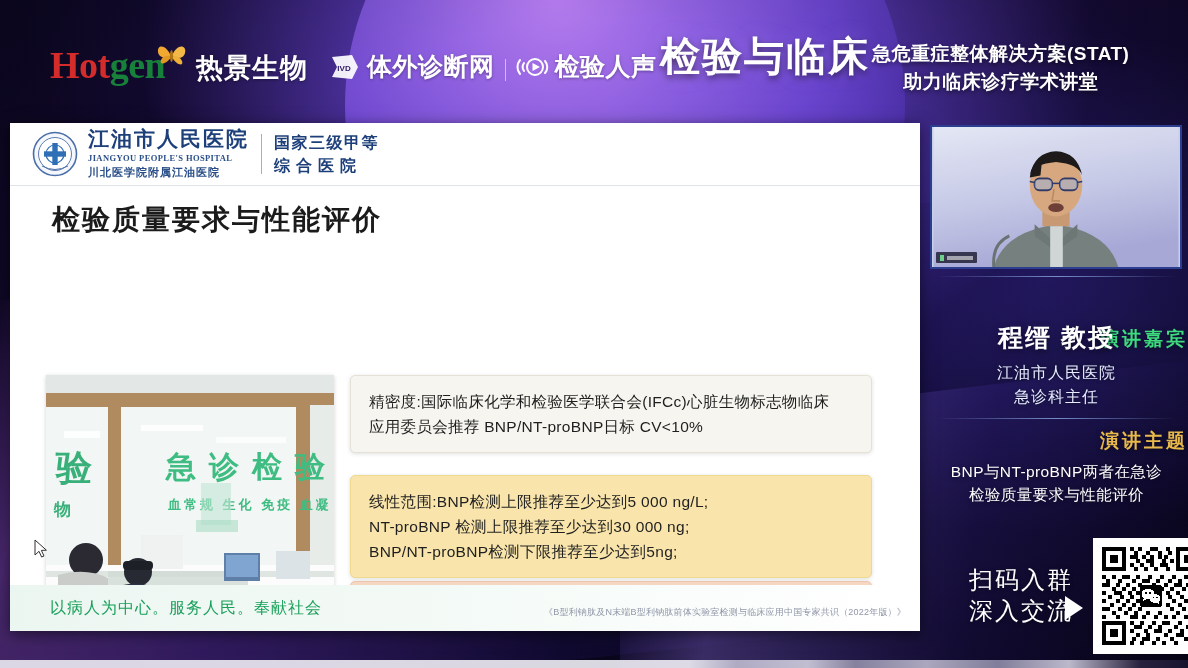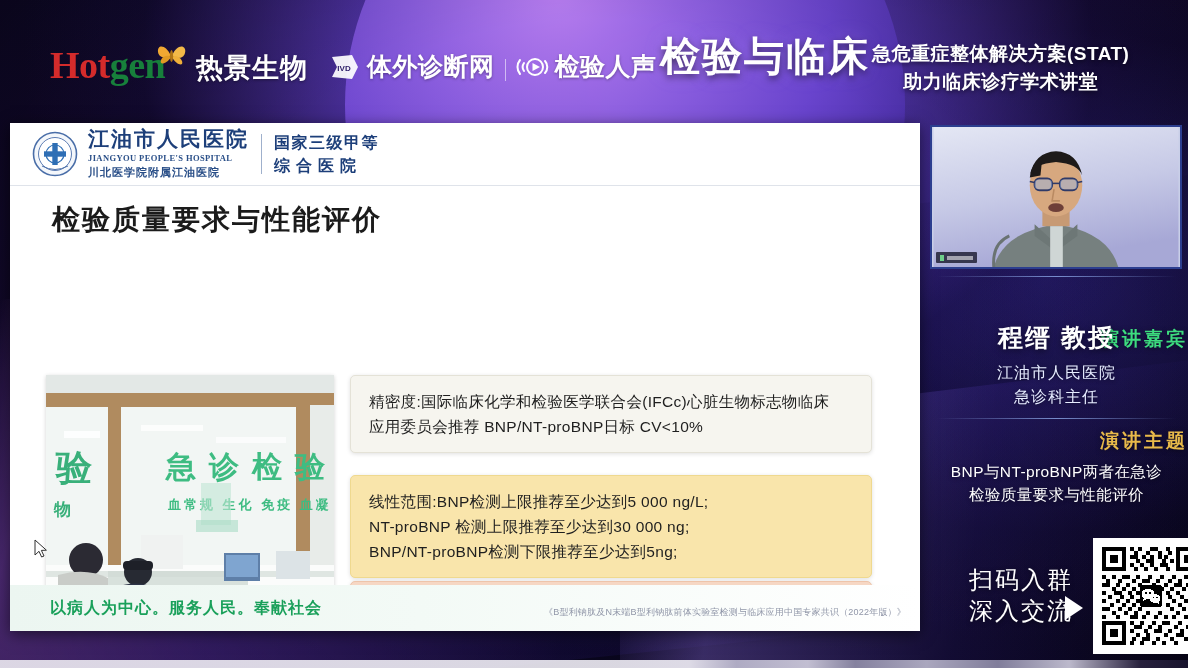--- a/index.html
+++ b/index.html
@@ -150,21 +150,21 @@
   .box-1 { top:252px; background:#f6f5ef; border:1px solid #e4e2d7; }
   .box-2 { top:352px; background:#f9e5ab; border:1px solid #efd98f; }
   .box-3 { top:458px; background:#f6d7c4; border:1px solid #eec4aa; }
 
   .motto-bar {
     position:absolute; left:0; bottom:0; width:100%; height:46px;
     background:linear-gradient(90deg,#ecf6f1 0%, #f3faf6 45%, #ffffff 100%);
     display:flex; align-items:center;
   }
   .motto {
-    margin-left:40px; color:#19a05a; font-size:16px; font-weight:700; letter-spacing:1px;
+    margin-left:40px; color:#19a05a; font-size:16px; font-weight:400; letter-spacing:1px;
   }
   .citation {
     position:absolute; right:14px; bottom:12px;
     color:#9096a8; font-size:9px; letter-spacing:0.2px; white-space:nowrap;
   }
 
   
   .side { position:absolute; left:925px; top:118px; width:263px; height:550px; }
 
   .vid-frame {

